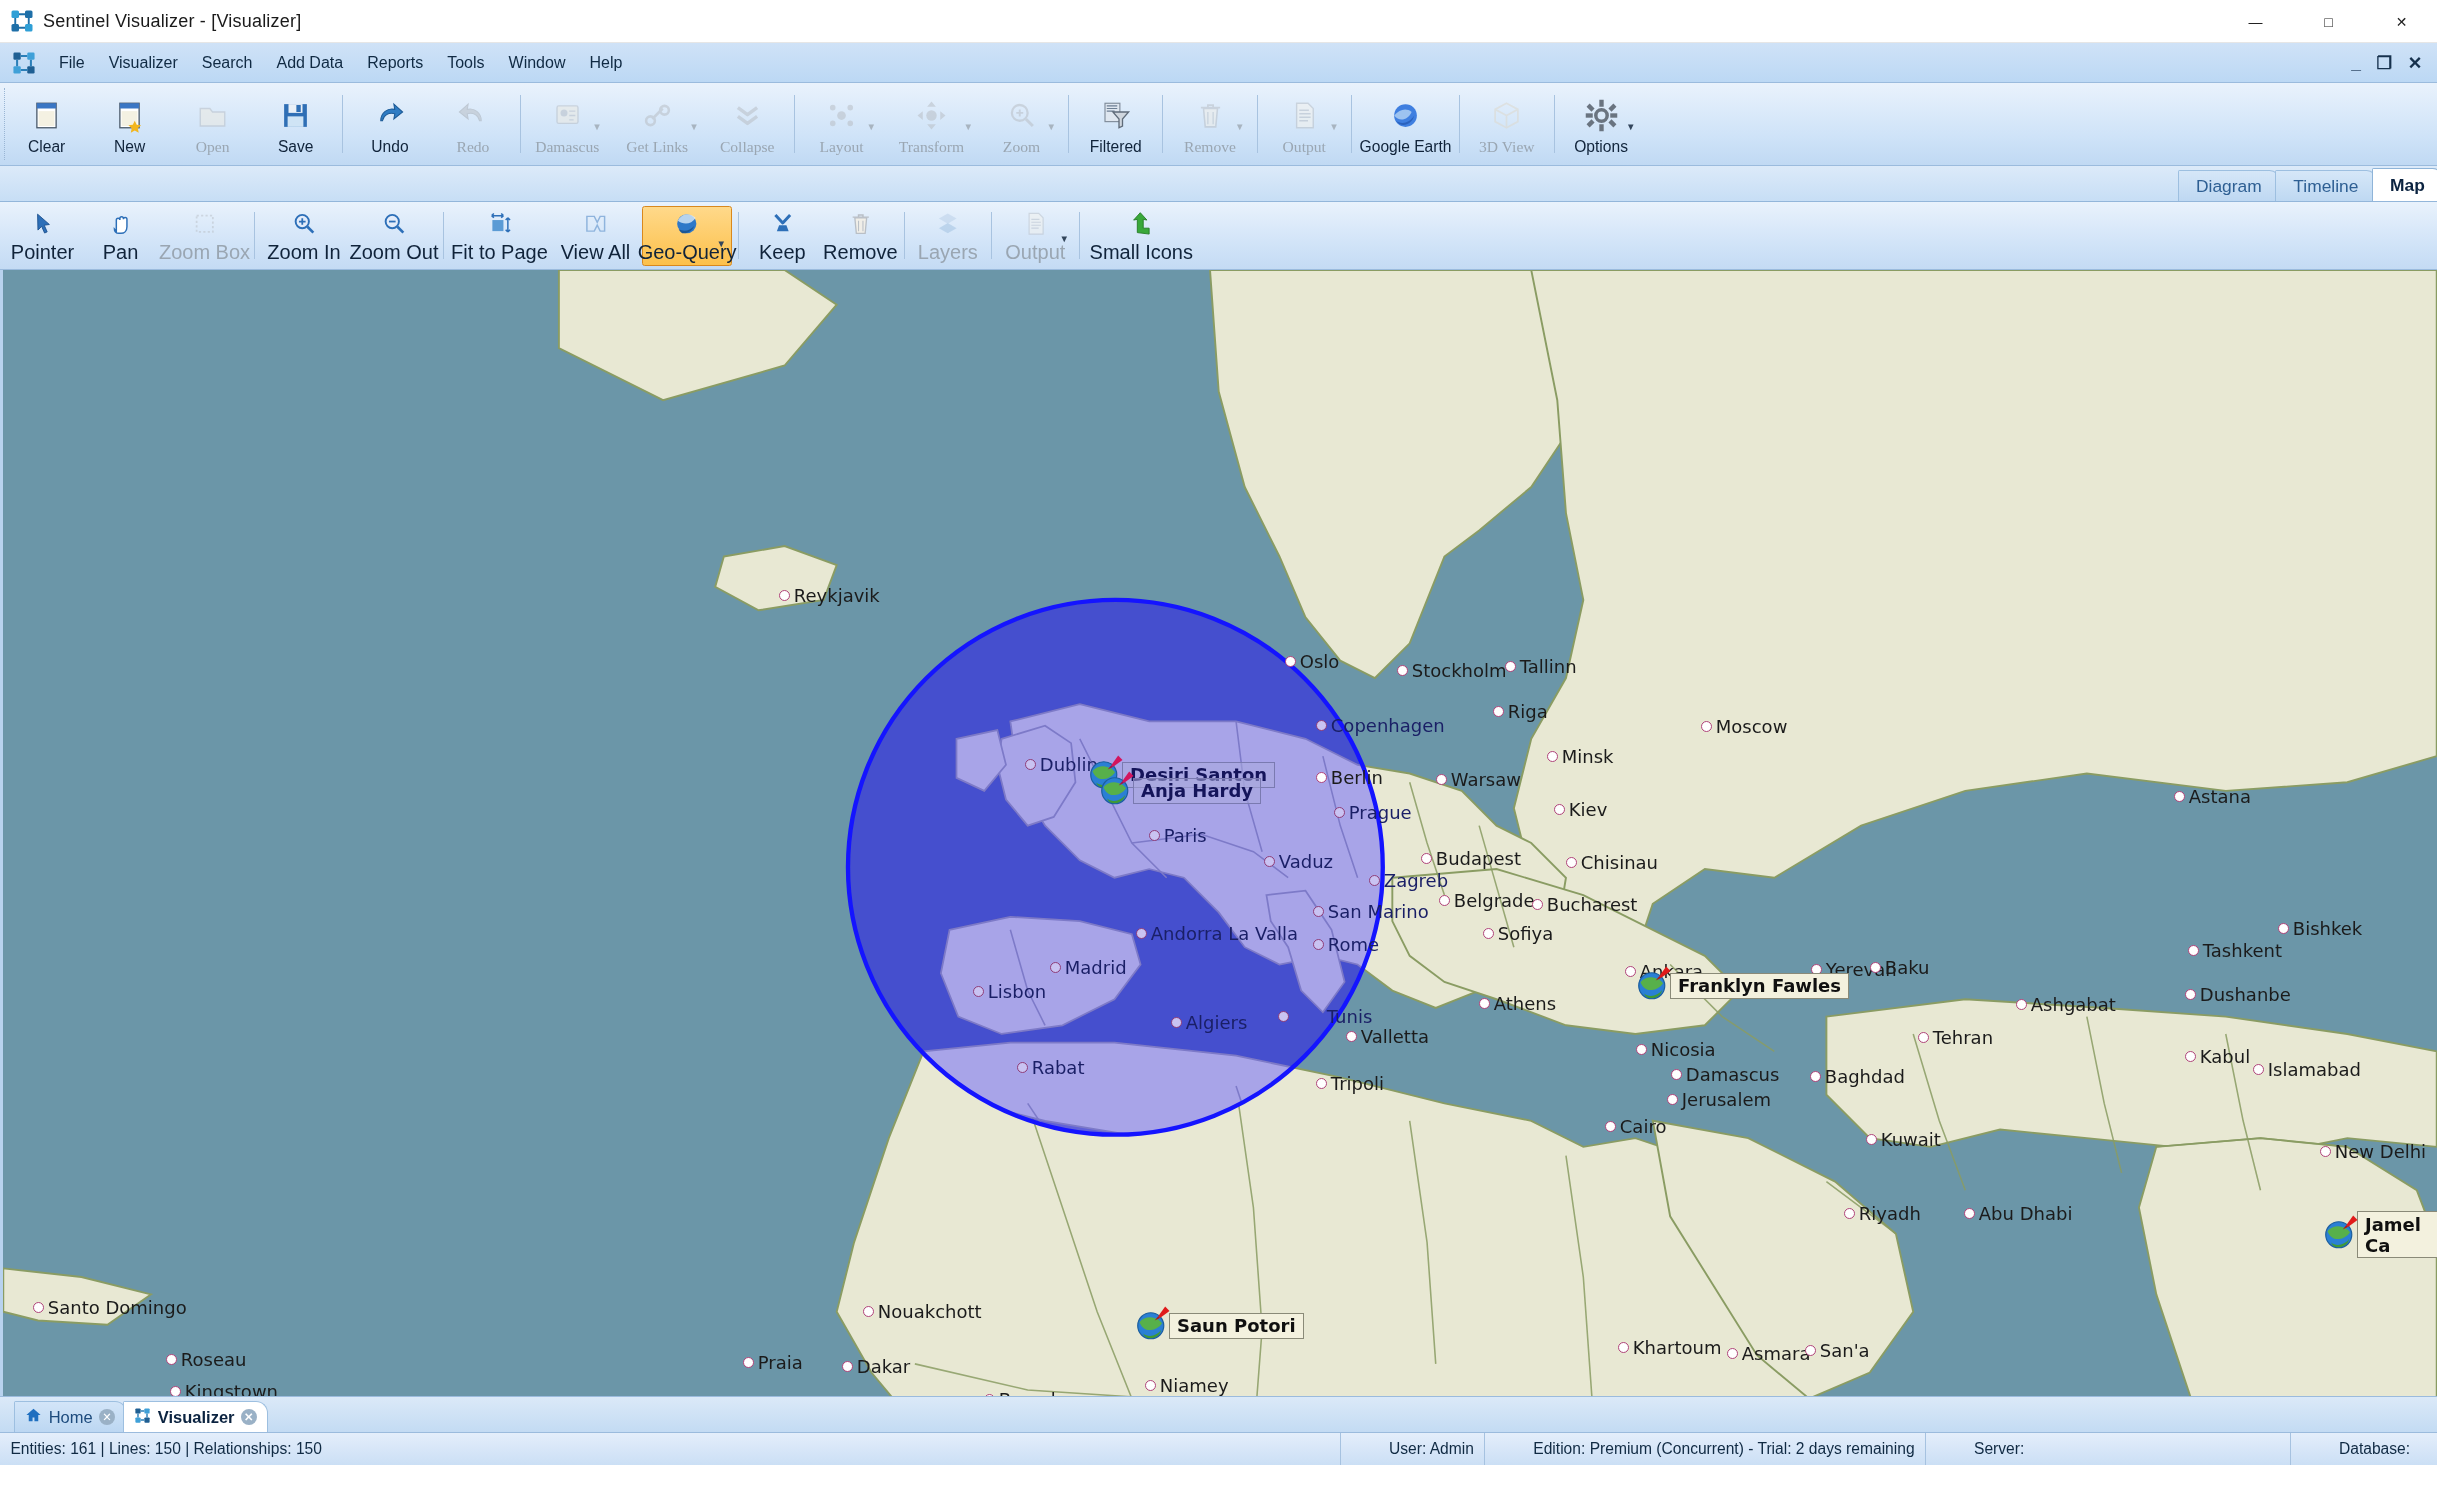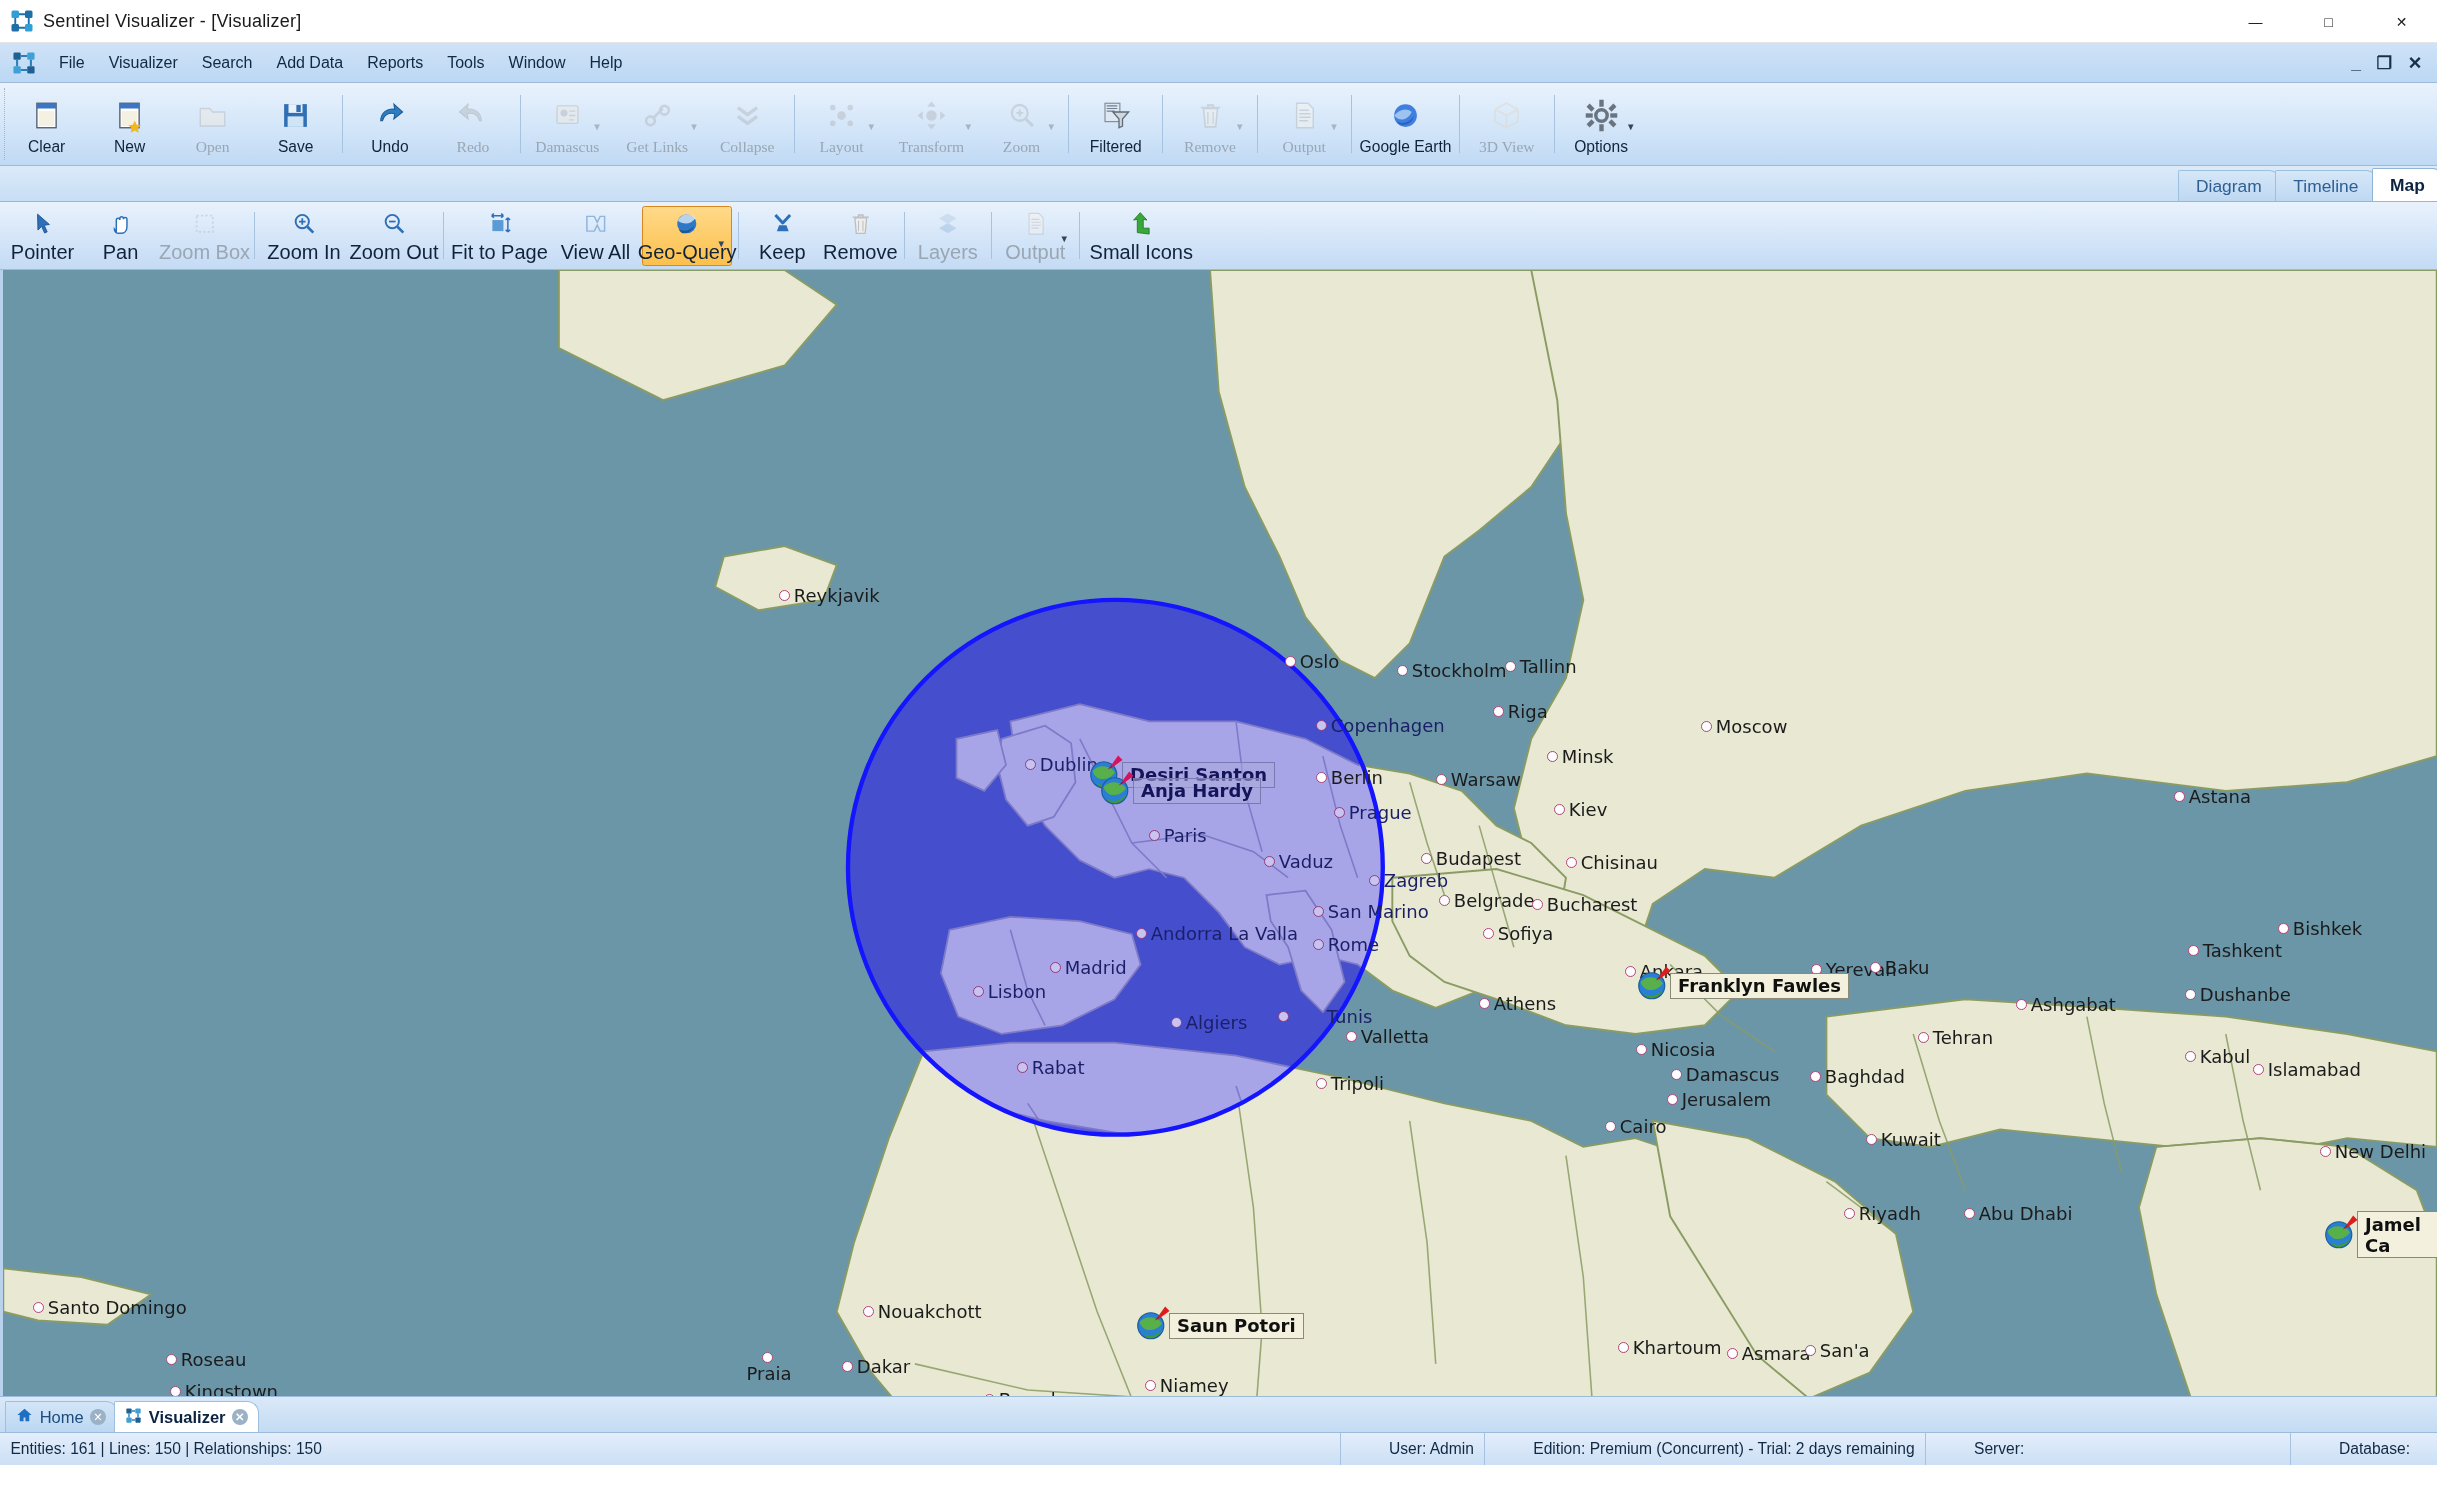--- a/index.html
+++ b/index.html
@@ -86,21 +86,21 @@
   .entity .globe{ width:29.5px; height:29.5px; flex:none; position:relative;}
   .entity .pin{ position:absolute; width:17.4px; height:17.4px; right:-5.2px; top:-7px;}
   .entity .elbl{ font-size:18px; font-weight:bold; color:#101010;
     background:#f3f1de; border:0.9px solid #8a8a78; padding:1.7px 7px; margin-left:3.5px;
     font-family:"DejaVu Sans", sans-serif;}
   .entity.sel .elbl{ background:rgba(170,170,220,.55); border-color:#7a7ab0;
     color:#14145a; }
 
   
   #btmtabs{ height:36px; background:linear-gradient(#dbe9f8,#c3dbf3);
-    display:flex; align-items:flex-end; padding-left:5px;
+    display:flex; align-items:flex-end; padding-left:14px;
     border-top:0.9px solid #9bbbdd;}
   .btab{ height:31px; padding:0 10.4px 0 8.7px; display:flex; align-items:center;
     gap:6px; font-size:16.5px; color:#1d4b7d;
     background:linear-gradient(#d3e5f8,#bcd7f2);
     border:0.9px solid #9dbfe0; border-bottom:none; border-radius:1.7px 12px 0 0;
     margin-right:-3.5px; cursor:default;}
   .btab.active{ background:#ffffff; color:#0b2340; font-weight:bold; z-index:3;}
   .btab .x{ width:16.5px;height:16.5px;border-radius:50%;background:#9ab1c6;color:#fff;
     font-size:11.3px; display:flex;align-items:center;justify-content:center;}
 
@@ -840,21 +840,21 @@
         <span class="nm">Roseau</span>
       </div>
       <div class="city" style="left: 167px; top: 1111px;">
         <span class="dot"></span>
         <span class="nm">Kingstown</span>
       </div>
       <div class="city" style="left: 860px; top: 1031px;">
         <span class="dot"></span>
         <span class="nm">Nouakchott</span>
       </div>
-      <div class="city" style="left: 740px; top: 1082px; flex-direction: column;">
+      <div class="city" style="left: 740px; top: 1082px;">
         <span class="dot"></span>
         <span class="nm">Praia</span>
       </div>
       <div class="city" style="left: 839px; top: 1086px;">
         <span class="dot"></span>
         <span class="nm">Dakar</span>
       </div>
       <div class="city" style="left: 981px; top: 1119px;">
         <span class="dot"></span>
         <span class="nm">Bamako</span>

